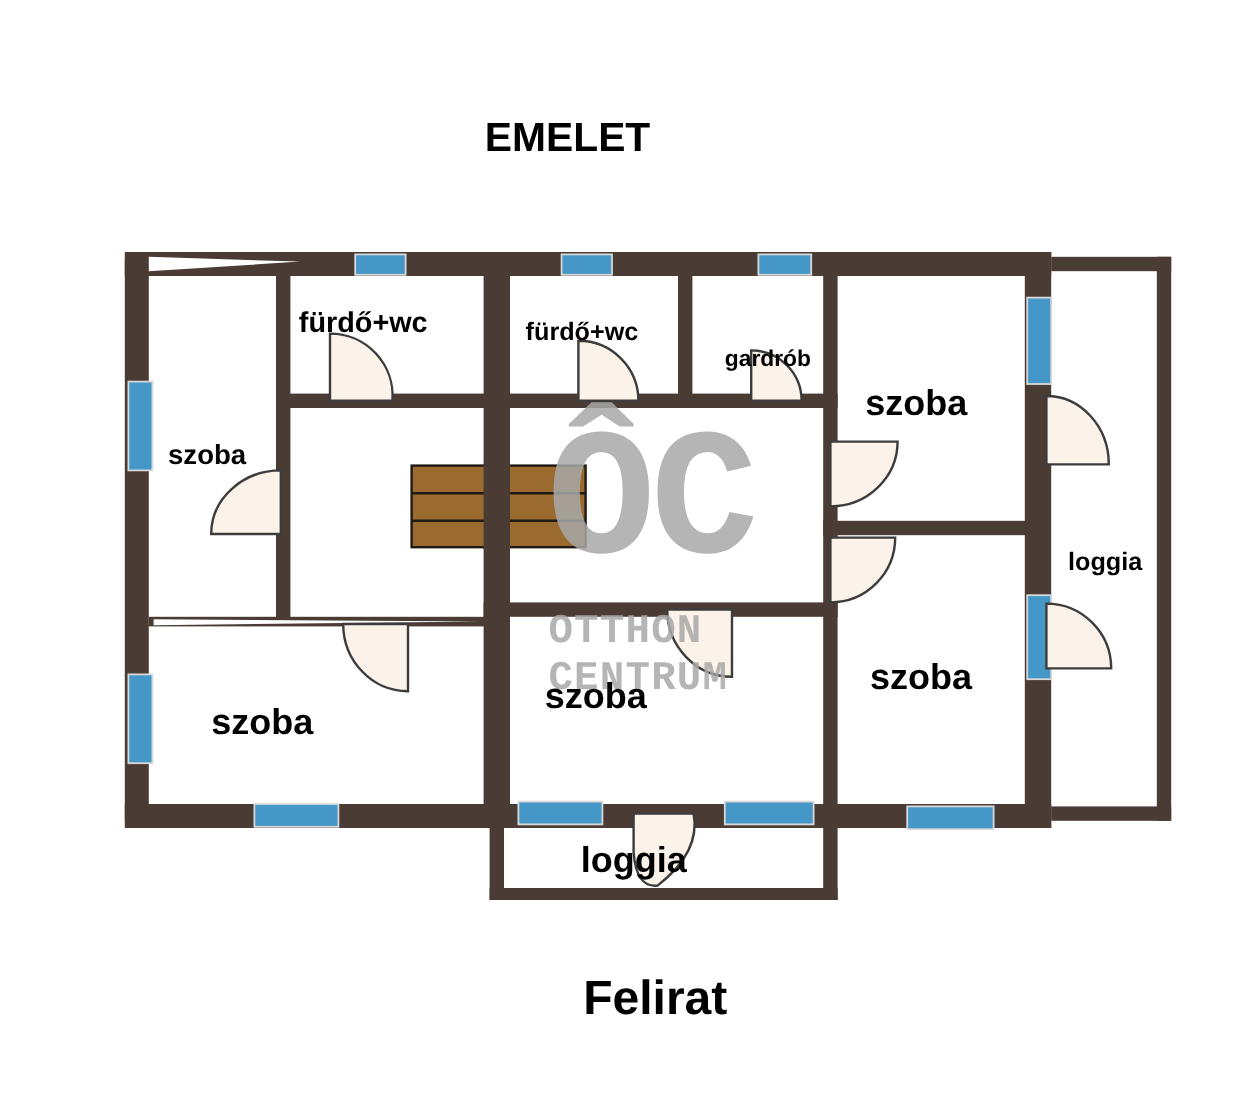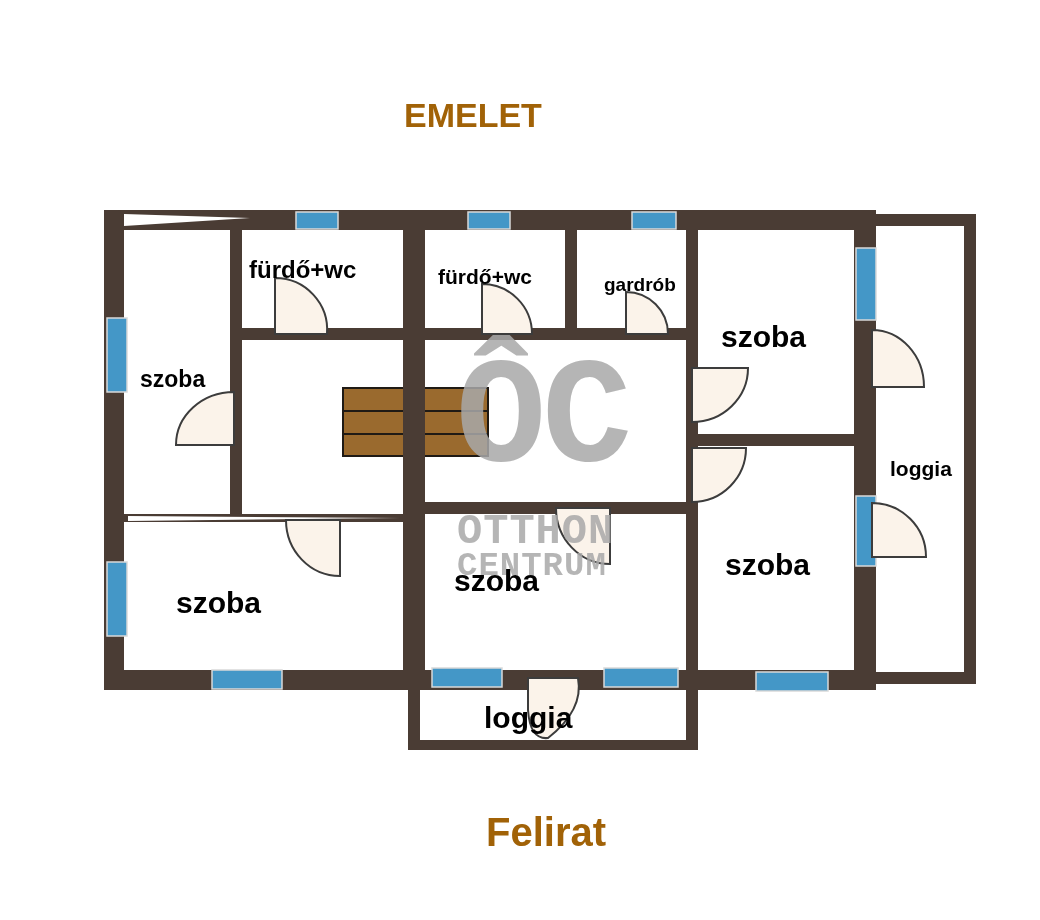--- a/index.html
+++ b/index.html
@@ -1,17 +1,17 @@
 <!DOCTYPE html>
 <html><head>
 <meta charset="utf-8">
 <style>
   html, body { margin:0; padding:0; background:#ffffff; }
   body { width:1040px; height:920px; position:relative; overflow:hidden; font-family:"Liberation Sans", sans-serif; }
-  .title { position:absolute; font-weight:bold; color:#a16207; white-space:nowrap; }
+  .title { position:absolute; font-weight:bold; color:#000000; white-space:nowrap; }
   #plan { position:absolute; left:0; top:0; }
   .lbl { position:absolute; font-weight:bold; color:#000; white-space:nowrap; line-height:1; }
   .wm { position:absolute; color:#a9a9a9; font-family:Liberation Mono, monospace; font-weight:bold; opacity:0.85; white-space:nowrap; }
 </style>
 </head>
 <body>
 
 <div class="title" style="left:404px; top:96px; font-size:34px;">EMELET</div>
 
 <svg id="plan" width="1040" height="920">
@@ -80,27 +80,27 @@
     <path d="M692,448 L746,448 A54,54 0 0 1 692,502 Z"></path>
     <path d="M872,330 L872,387 L924,387 A52,57 0 0 0 872,330 Z"></path>
     <path d="M872,503 L872,557 L926,557 A54,54 0 0 0 872,503 Z"></path>
     <path d="M340,520 L340,576 A54,56 0 0 1 286,520 Z"></path>
     <path d="M610,508 L610,564 A54,56 0 0 1 556,508 Z"></path>
     <path d="M528,678 L578,678 Q584,710 548,738 Q530,740 528,710 Z"></path>
   </g>
 </svg>
 
 <div class="wm" style="left:456px; top:336px; font-size:150px; letter-spacing:-4px;">ÔC</div>
-<div class="wm" style="left:457px; top:508px; font-size:42px; letter-spacing:1px;">OTTHON</div>
+<div class="wm" style="left:457px; top:508px; font-size:34px; letter-spacing:1px;">OTTHON</div>
 <div class="wm" style="left:457px; top:547px; font-size:34px; letter-spacing:1px;">CENTRUM</div>
 
 <div class="lbl" style="left:140px; top:368px; font-size:23px;">szoba</div>
 <div class="lbl" style="left:249px; top:258px; font-size:24px;">fürdő+wc</div>
 <div class="lbl" style="left:438px; top:266px; font-size:21px;">fürdő+wc</div>
-<div class="lbl" style="left:604px; top:275px; font-size:19px;">gardrób</div>
+<div class="lbl" style="left:604px; top:290px; font-size:19px;">gardrób</div>
 <div class="lbl" style="left:721px; top:322px; font-size:30px;">szoba</div>
 <div class="lbl" style="left:890px; top:458px; font-size:21px;">loggia</div>
 <div class="lbl" style="left:176px; top:588px; font-size:30px;">szoba</div>
 <div class="lbl" style="left:454px; top:566px; font-size:30px;">szoba</div>
 <div class="lbl" style="left:725px; top:550px; font-size:30px;">szoba</div>
 <div class="lbl" style="left:484px; top:703px; font-size:30px;">loggia</div>
 
 <div class="title" style="left:486px; top:810px; font-size:40px;">Felirat</div>
 
 </body></html>

